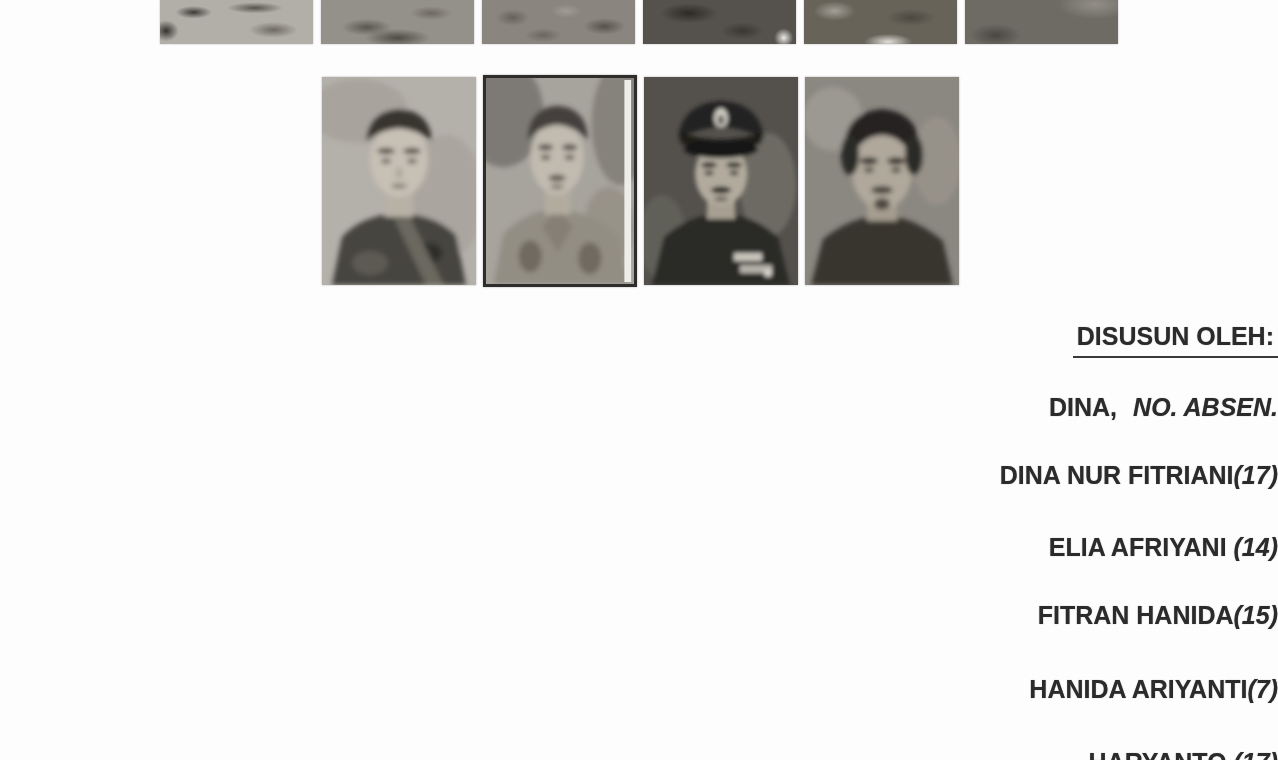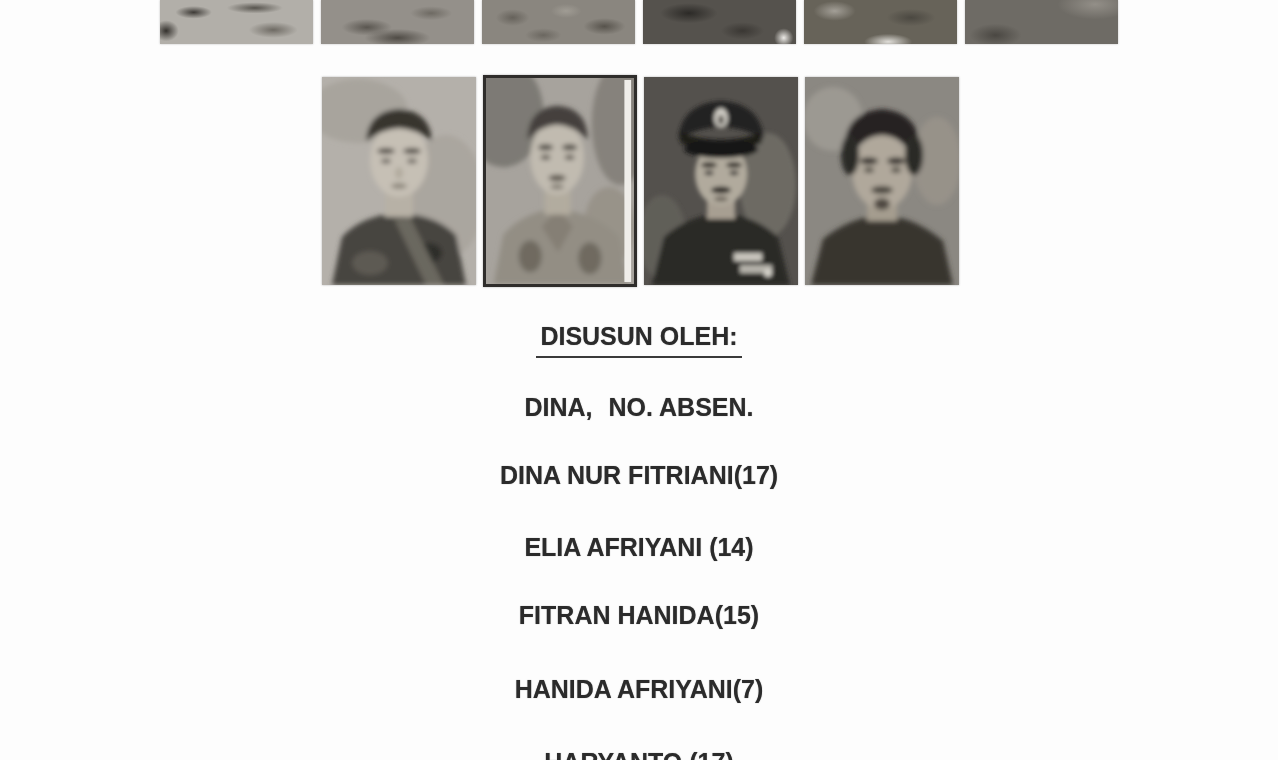--- a/index.html
+++ b/index.html
@@ -57,27 +57,27 @@
     width:154px;height:208px;flex:0 0 auto;overflow:hidden;
     box-shadow:0 0 2px rgba(0,0,0,.3);
   }
   .portrait svg{display:block;width:100%;height:100%;}
   .portrait.framed{
     box-sizing:border-box;border:3px solid #2f2d2b;
     height:212px;margin-top:-2px;
   }
   
   .line{
-    position:absolute;left:0;width:100%;text-align:center;
+    position:absolute;left:0;width:100%;text-align:right;
     font-size:25px;line-height:34px;font-weight:700;color:#2b2b2b;
     text-shadow:0 0 1px rgba(43,43,43,.55);
     letter-spacing:0;white-space:pre;
   }
   .u{display:inline-block;padding:0 4px 3px 4px;border-bottom:2px solid #3a3a3a;}
-  .it{}
+  .it{font-style:italic;}
   .gap-left{margin-left:16px;}
   #l-heading{top:319px;}
   #l-sub{top:390px;}
   #l-m0{top:458px;}
   #l-m1{top:530px;}
   #l-m2{top:598px;}
   #l-m3{top:672px;}
   #l-m4{top:745px;}
 </style>
 </head>
@@ -215,15 +215,15 @@
 <div class="line" id="l-heading"><span class="u">DISUSUN OLEH:</span></div>
 
 <div class="line" id="l-sub"><span>DINA,</span><span class="it gap-left">NO. ABSEN.</span></div>
 
 <div class="line" id="l-m0"><span>DINA NUR FITRIANI</span><span class="it">(17)</span></div>
 
 <div class="line" id="l-m1"><span>ELIA AFRIYANI</span><span class="it"> (14)</span></div>
 
 <div class="line" id="l-m2"><span>FITRAN HANIDA</span><span class="it">(15)</span></div>
 
-<div class="line" id="l-m3"><span>HANIDA AFRIYANI</span><span class="it">(7)</span></div>
+<div class="line" id="l-m3"><span>HANIDA ARIYANTI</span><span class="it">(7)</span></div>
 
 <div class="line" id="l-m4"><span>HARYANTO</span><span class="it"> (17)</span></div>
 
 </body></html>

